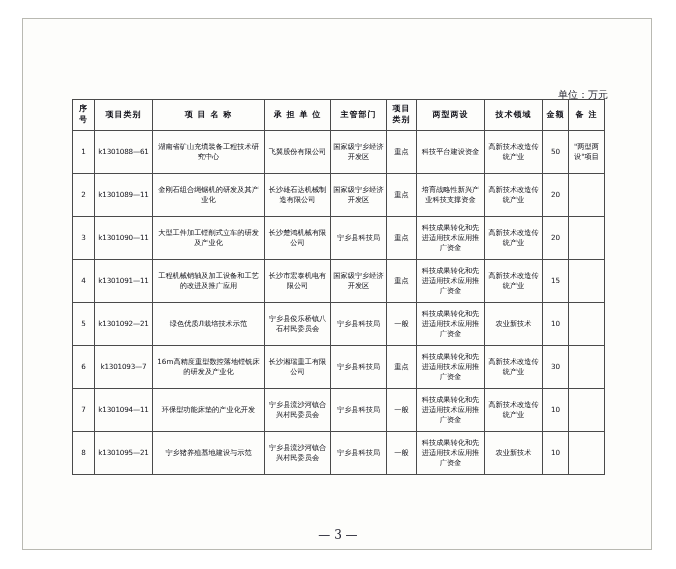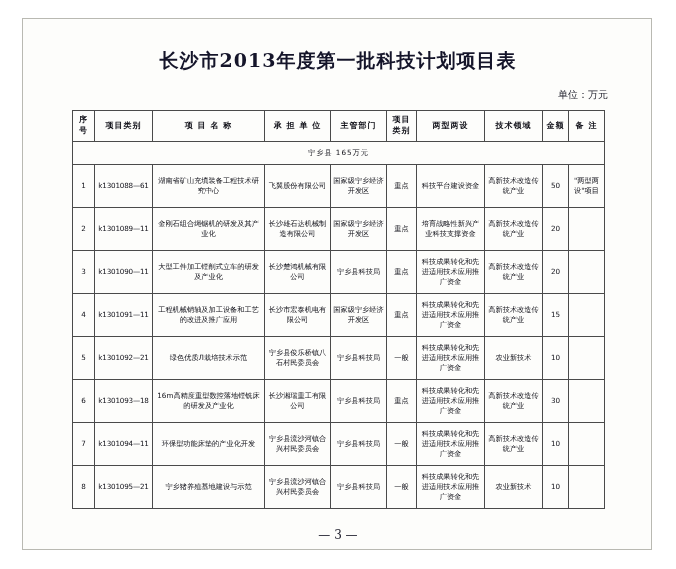--- a/index.html
+++ b/index.html
@@ -44,21 +44,21 @@
     right: 68px;
     top: 88px;
     font-family: "DejaVu Serif", "Liberation Serif", serif;
     font-size: 10px;
     color: #1c1c28;
     margin-left: 27px;
   }
   table.main {
     position: absolute;
     left: 72px;
-    top: 110px;
+    top: 99px;
     width: 532px;
     border-collapse: collapse;
     table-layout: fixed;
     font-family: "DejaVu Sans", "Liberation Sans", sans-serif;
   }
   table.main td, table.main th {
     border: 1px solid #4a4a4a;
     font-size: 7.2px;
     line-height: 1.35;
     color: #101018;
@@ -117,21 +117,20 @@
   col.c-field { width: 58px; }
   col.c-amt { width: 26px; }
   col.c-note { width: 36px; }
 </style>
 </head>
 <body>
 
 <div class="page">
   <div class="page-frame"></div>
 
-  <div class="doc-title">长沙市2013年度第一批科技计划项目表</div>
 
   <div class="unit-line">单位：万元</div>
 
   <table class="main">
     <colgroup>
       <col class="c-seq">
         <col class="c-code">
         <col class="c-name">
         <col class="c-unit">
       <col class="c-dept">
@@ -149,23 +148,20 @@
         <td>承 担 单 位</td>
         <td>主管部门</td>
         <td>项目类别</td>
         <td>两型两设</td>
         <td>技术领域</td>
         <td>金额</td>
         <td>备 注</td>
       </tr>
     </thead>
     <tbody>
-      <tr>
-        <td class="section" colspan="10">宁乡县  165万元</td>
-      </tr>
 
       <tr>
         <td class="row-h num">1</td>
         <td class="code">k1301088—61</td>
         <td class="name">湖南省矿山充填装备工程技术研究中心</td>
         <td class="unit">飞翼股份有限公司</td>
         <td class="dept">国家级宁乡经济开发区</td>
         <td>重点</td>
         <td>科技平台建设资金</td>
         <td>高新技术改造传统产业</td>
@@ -220,21 +216,21 @@
         <td class="dept">宁乡县科技局</td>
         <td>一般</td>
         <td>科技成果转化和先进适用技术应用推广资金</td>
         <td>农业新技术</td>
         <td>10</td>
         <td></td>
       </tr>
 
       <tr>
         <td class="row-h num">6</td>
-        <td class="code">k1301093—18</td>
+        <td class="code">k1301093—7</td>
         <td class="name">16m高精度重型数控落地镗铣床的研发及产业化</td>
         <td class="unit">长沙湘瑞重工有限公司</td>
         <td class="dept">宁乡县科技局</td>
         <td>重点</td>
         <td>科技成果转化和先进适用技术应用推广资金</td>
         <td>高新技术改造传统产业</td>
         <td>30</td>
         <td></td>
       </tr>
 

